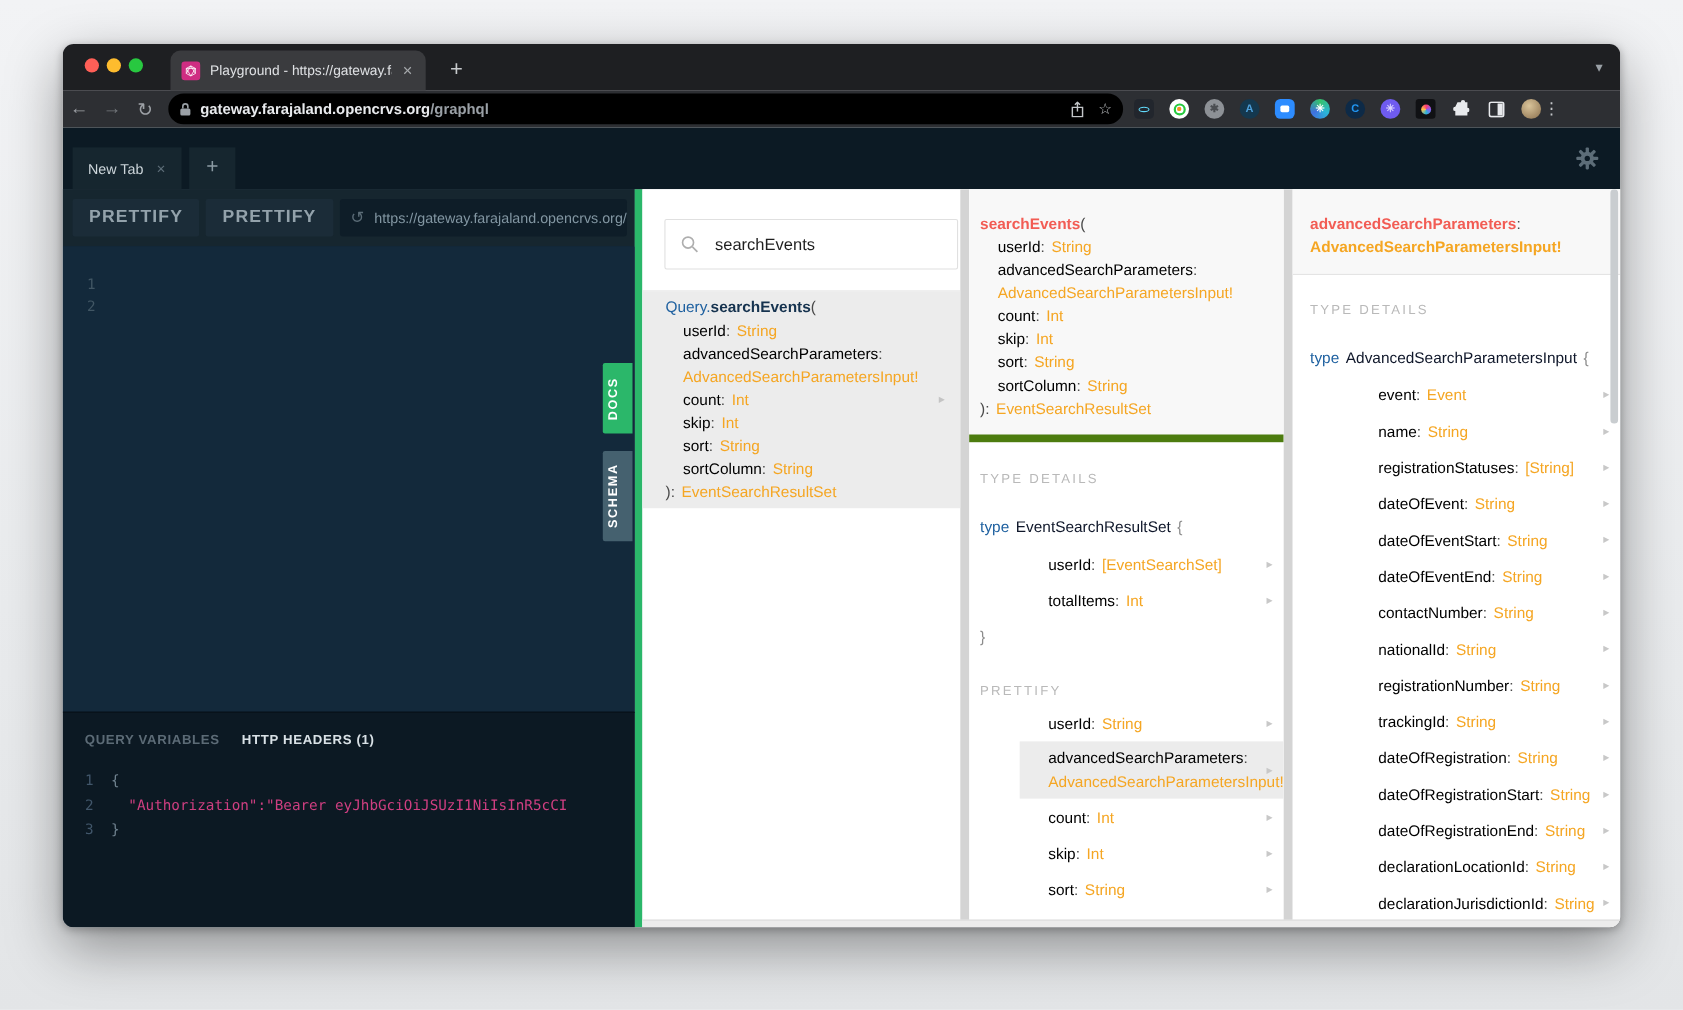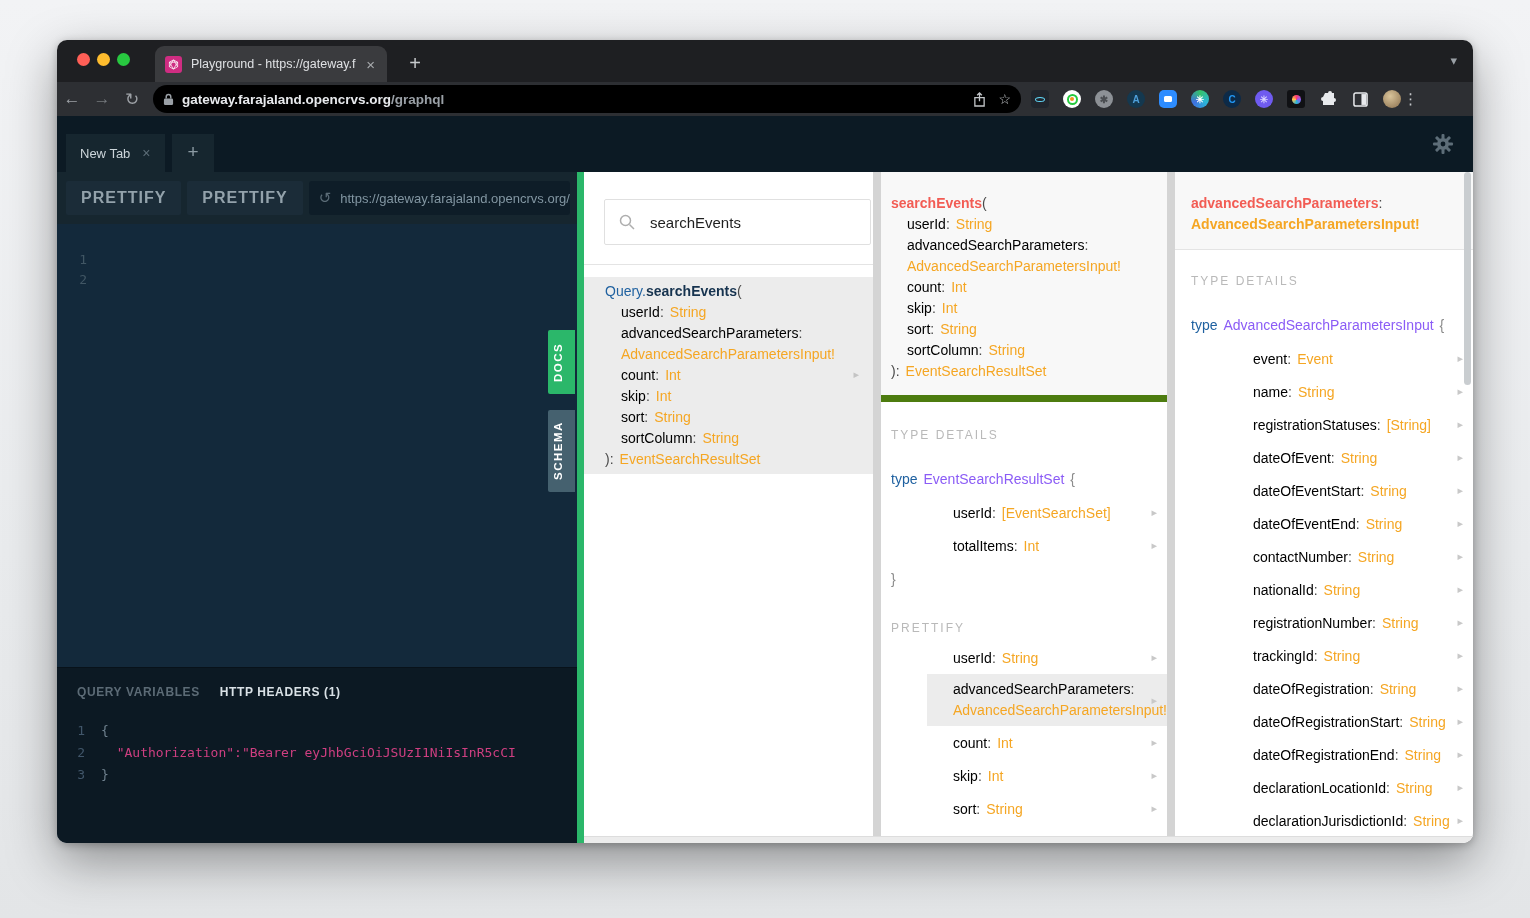--- a/index.html
+++ b/index.html
@@ -68,21 +68,21 @@
   .ed-code { position:absolute; left:44px; top:26px; white-space:pre; }
   .comment { color:#566974; }
 
   .side-tabs { position:absolute; right:2px; top:106px; width:27px; }
   .vtab { writing-mode:vertical-rl; transform:rotate(180deg); color:#fff; font-size:11.5px;
           font-weight:bold; letter-spacing:1.5px; width:27px; text-align:center;
           border-radius:0 2px 2px 0; font-family:"Liberation Sans",sans-serif; }
   .vtab-docs { background:#2bb76a; height:64px; padding:0; }
   .vtab-schema { background:#45616f; height:82px; margin-top:16px; }
 
-  .vars { height:176px; background:#0c1923; border-top:1px solid #08121a; position:relative;
+  .vars { height:196px; background:#0c1923; border-top:1px solid #08121a; position:relative;
           font-family:"DejaVu Sans Mono", monospace; font-size:13px; }
   .vars-tabs { display:flex; gap:20px; padding:17px 0 0 20px;
                font-family:"Liberation Sans",sans-serif; font-size:12px; font-weight:bold; letter-spacing:.6px; }
   .vars-tab-inactive { color:#5c6b76; }
   .vars-tab-active { color:#d9e1e6; }
   .vars-gutter { position:absolute; left:0; top:52px; width:28px; text-align:right; color:#41566a; line-height:22px; }
   .vars-gutter span { display:block; }
   .vars-code { position:absolute; left:44px; top:52px; right:0; line-height:22px;
                white-space:nowrap; overflow:hidden; }
   .vars-code div { height:22px; }
@@ -98,41 +98,41 @@
   .col { position:relative; overflow:hidden; }
   .col1 { width:289px; flex:0 0 auto; }
   .col2 { width:286px; flex:0 0 auto; }
   .col3 { flex:1; }
 
   .search-wrap { height:93px; border-bottom:1px solid #e4e4e4; padding:27px 2px 0 20px; }
   .searchbox { height:46px; background:#fff; border:1px solid #e0e0e0; border-radius:2px;
                display:flex; align-items:center; padding:0 14px; }
   .searchbox .sval { margin-left:15px; font-size:15px; color:#1f1f1f; }
 
-  .result-item { margin-top:12px; background:#ececec; padding:4px 0; position:relative; }
+  .result-item { margin-top:0; background:#ececec; padding:4px 0; position:relative; }
   .sigline { line-height:21px; padding-left:21px; white-space:nowrap; }
   .sig-indent { padding-left:37px; }
   .f { color:#000000; }
   .fb { color:#16334f; font-weight:bold; }
   .qpfx { color:#1f61a0; }
   .t { color:#f5a623; margin-left:6px; }
   .t0 { color:#f5a623; }
   .red { color:#f25c54; }
   .pn { color:#4a4a4a; }
   .item-arrow { position:absolute; right:14px; top:50%; margin-top:-8px; color:#c4c4c4; font-size:11px; }
 
   .sig-block { background:#f8f8f8; border-bottom:7px solid #4d7c0f; padding:21px 0 13px 0; }
   .sig-block .sigline { padding-left:10px; }
   .sig-block .sig-indent { padding-left:26px; }
 
   .section-h { color:#b9b9b9; font-size:12px; letter-spacing:2px; padding-left:10px; }
   .col2 .section-h { margin-top:26px; }
   .typeline { padding-left:10px; margin-top:27px; line-height:21px; white-space:nowrap; }
   .kw { color:#1f61a0; }
-  .tname { color:#8b5cf6; margin-left:6px; }
+  .tname { color:#0f172a; margin-left:6px; }
   .obrace { color:#8c8c8c; margin-left:6px; }
   .cbrace-row { padding-left:10px; color:#8c8c8c; height:33px; display:flex; align-items:center; }
 
   .rows { margin-top:6px;margin-left:46px; }
   .drow { position:relative; height:33px; display:flex; align-items:center;
           padding-left:26px; white-space:nowrap; }
   .drow .arrow { position:absolute; right:10px; color:#c8c8c8; font-size:11px; }
   .drow.sel { background:#ececec; height:52px; }
   .drow.two { flex-direction:column; align-items:flex-start; justify-content:center; }
   .drow.two .l { line-height:21px; }

